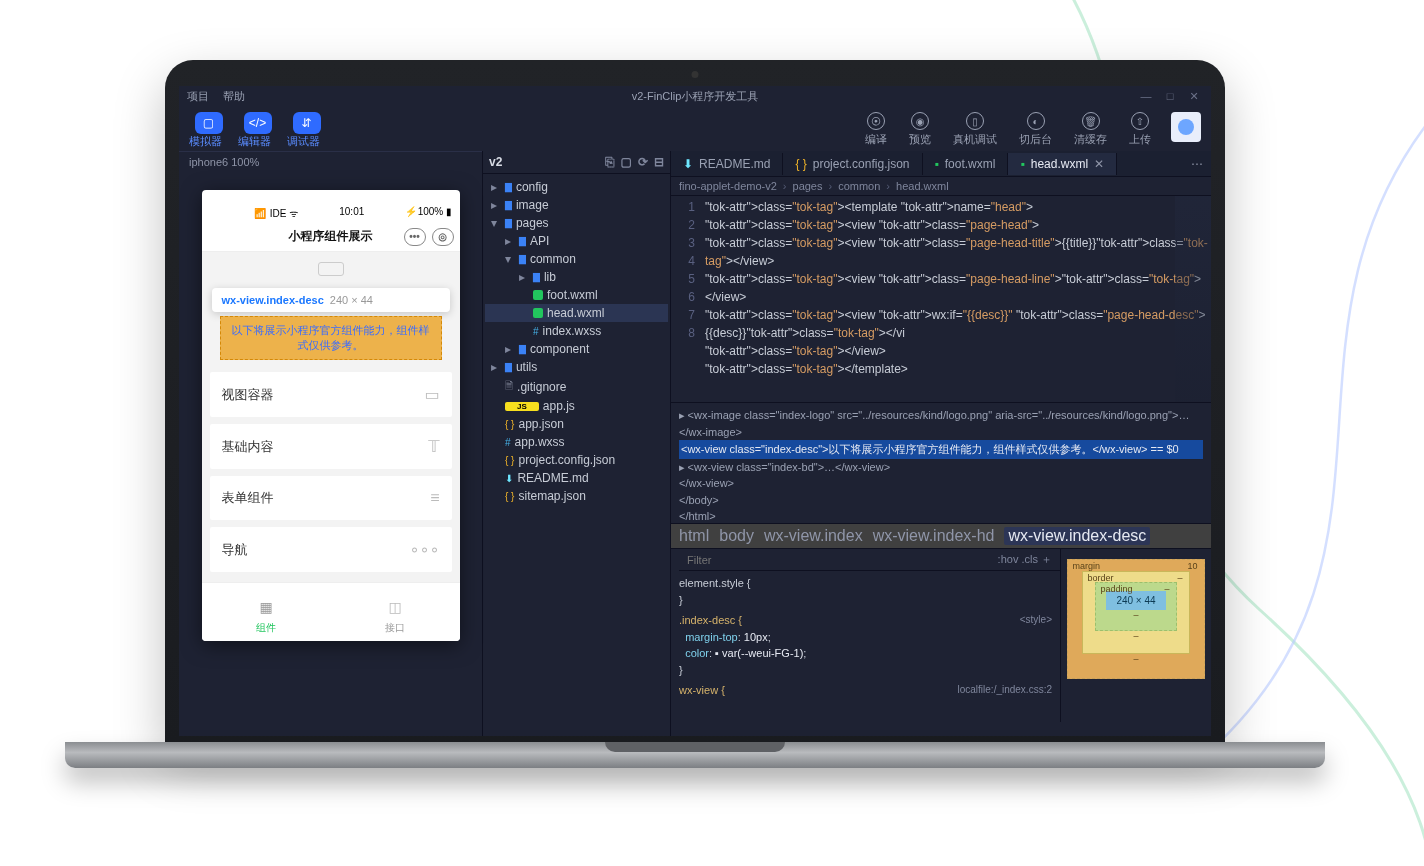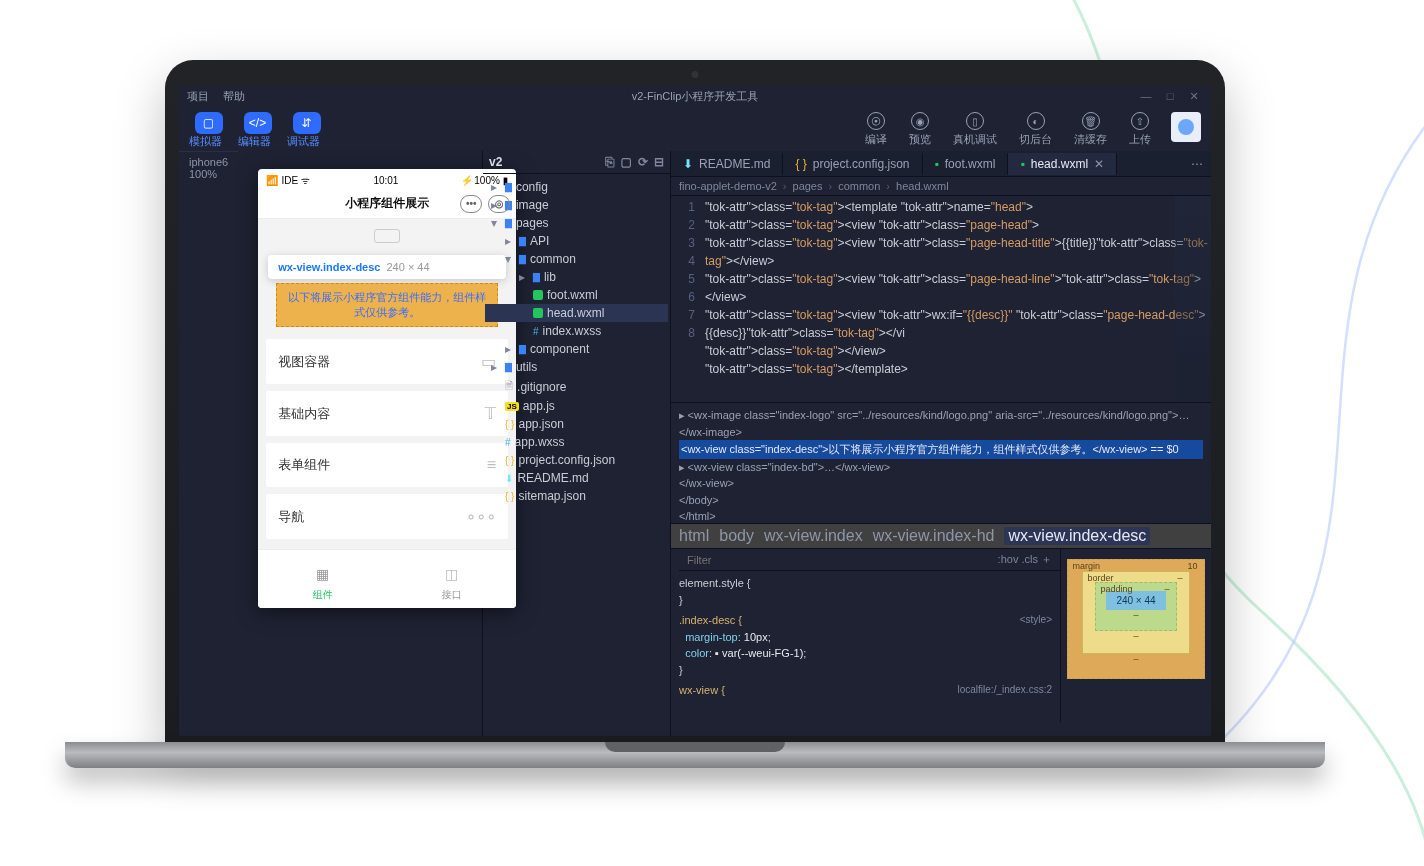--- a/index.html
+++ b/index.html
@@ -32,27 +32,27 @@
 .pill-label { font-size:11px; color:#5a8cff; margin-right:12px; }
 .pill-group { display:flex; flex-direction:column; align-items:center; margin-right:4px; }
 .action-group { display:flex; gap:22px; margin-left:auto; }
 .action { display:flex; flex-direction:column; align-items:center; gap:2px; color:#9aa1b3; cursor:pointer; font-size:11px; }
 .action .aicon { width:18px; height:18px; border:1.4px solid #9aa1b3; border-radius:50%; display:flex; align-items:center; justify-content:center; font-size:10px; }
 .avatar { width:30px; height:30px; border-radius:4px; background:#e9eefb; margin-left:20px; display:flex; align-items:center; justify-content:center; }
 .avatar::after { content:""; width:16px; height:16px; background:#6da6ff; border-radius:50%; }
 
 
 .main { flex:1; display:flex; min-height:0; }
-.sim-col { width:304px; display:flex; border-right:1px solid #0e1020; }
+.sim-col { width:304px; display:flex; flex-direction:column; border-right:1px solid #0e1020; }
 .sim-header { padding:4px 10px; color:#8f95a8; font-size:11px; border-top:1px solid #2a2f47; }
 
 
 .phone-wrap { flex:1; display:flex; align-items:flex-start; justify-content:center; padding:18px 20px; }
 .phone { width:258px; background:#fff; border-radius:4px; box-shadow:0 4px 20px rgba(0,0,0,.5); color:#111; overflow:hidden; }
-.phone-statusbar { display:flex; align-items:center; justify-content:space-between; padding:4px 8px 2px 8px; font-size:10px; color:#000; }
+.phone-statusbar { display:flex; justify-content:space-between; padding:16px 8px 2px 8px; font-size:10px; color:#000;margin-left:45px; }
 .phone-titlebar { display:flex; align-items:center; justify-content:center; position:relative; height:30px; border-bottom:1px solid #eee; font-size:12px; font-weight:600; }
 .phone-actions { position:absolute; right:6px; display:flex; gap:6px; }
 .phone-actions span { width:22px; height:18px; border:1px solid #888; border-radius:10px; display:flex; align-items:center; justify-content:center; font-size:10px; color:#666; cursor:pointer; }
 .phone-body { background:#f3f3f3; padding:8px 8px 0 8px; min-height:330px; }
 .inspect-tip { background:#fff; border-radius:4px; box-shadow:0 2px 8px rgba(0,0,0,.18); padding:6px 10px; font-size:11px; margin:12px 2px 4px 2px; display:flex; gap:6px; align-items:center; }
 .inspect-tip b { color:#1b78ff; font-weight:600; }
 .inspect-tip em { font-style:normal; color:#999; }
 .highlighted { background:#edb24b; color:#3a6cff; font-size:11px; padding:6px 6px; text-align:center; border:1px dashed #d48806; margin:4px 10px 12px 10px; }
 .list-card { background:#fff; border-radius:2px; margin-bottom:7px; padding:13px 12px; display:flex; align-items:center; justify-content:space-between; font-size:13px; color:#333; cursor:pointer; }
 .li-icon { color:#bbb; font-size:16px; }
@@ -62,21 +62,21 @@
 
 
 .tree-col { width:188px; border-right:1px solid #0e1020; display:flex; flex-direction:column; }
 .tree-head { display:flex; align-items:center; padding:4px 6px; color:#d7dbe4; font-size:12px; font-weight:600; border-bottom:1px solid #0e1020; }
 .tree-head .thead-icons { margin-left:auto; display:flex; gap:6px; color:#7f869c; }
 .tree { padding:4px 2px; overflow:auto; font-size:12px; color:#c7ccd6; }
 .tree-row { display:flex; align-items:center; gap:4px; padding:2px 4px 2px 4px; cursor:pointer; white-space:nowrap; }
 .tree-row.selected { background:#2b3553; }
 .tree-row .caret { width:10px; color:#7f869c; }
 .folder-icon { color:#3b82f6; }
-.file-js { background:#f7df1e; color:#000; font-size:8px; padding:0 2px; border-radius:2px; font-weight:700; }
+.file-js { background:#f7df1e; color:#000; font-size:8px; padding:0 12px; border-radius:2px; font-weight:700; }
 .file-jsn { color:#f0b429; font-size:10px; }
 .file-md { color:#6ee7ff; font-size:10px; }
 .file-css { color:#45b0e6; font-size:10px; }
 .file-wxml { background:#22c55e; width:10px; height:10px; border-radius:2px; display:inline-block; }
 
 
 .editor-col { flex:1; display:flex; flex-direction:column; min-width:0; }
 .tabs { display:flex; align-items:center; height:26px; background:#1b2031; border-bottom:1px solid #0e1020; font-size:12px; }
 .tab { padding:4px 12px; color:#9aa1b3; display:flex; align-items:center; gap:6px; cursor:pointer; border-right:1px solid #0e1020; }
 .tab.active { background:#232a40; color:#e6e9f2; }

